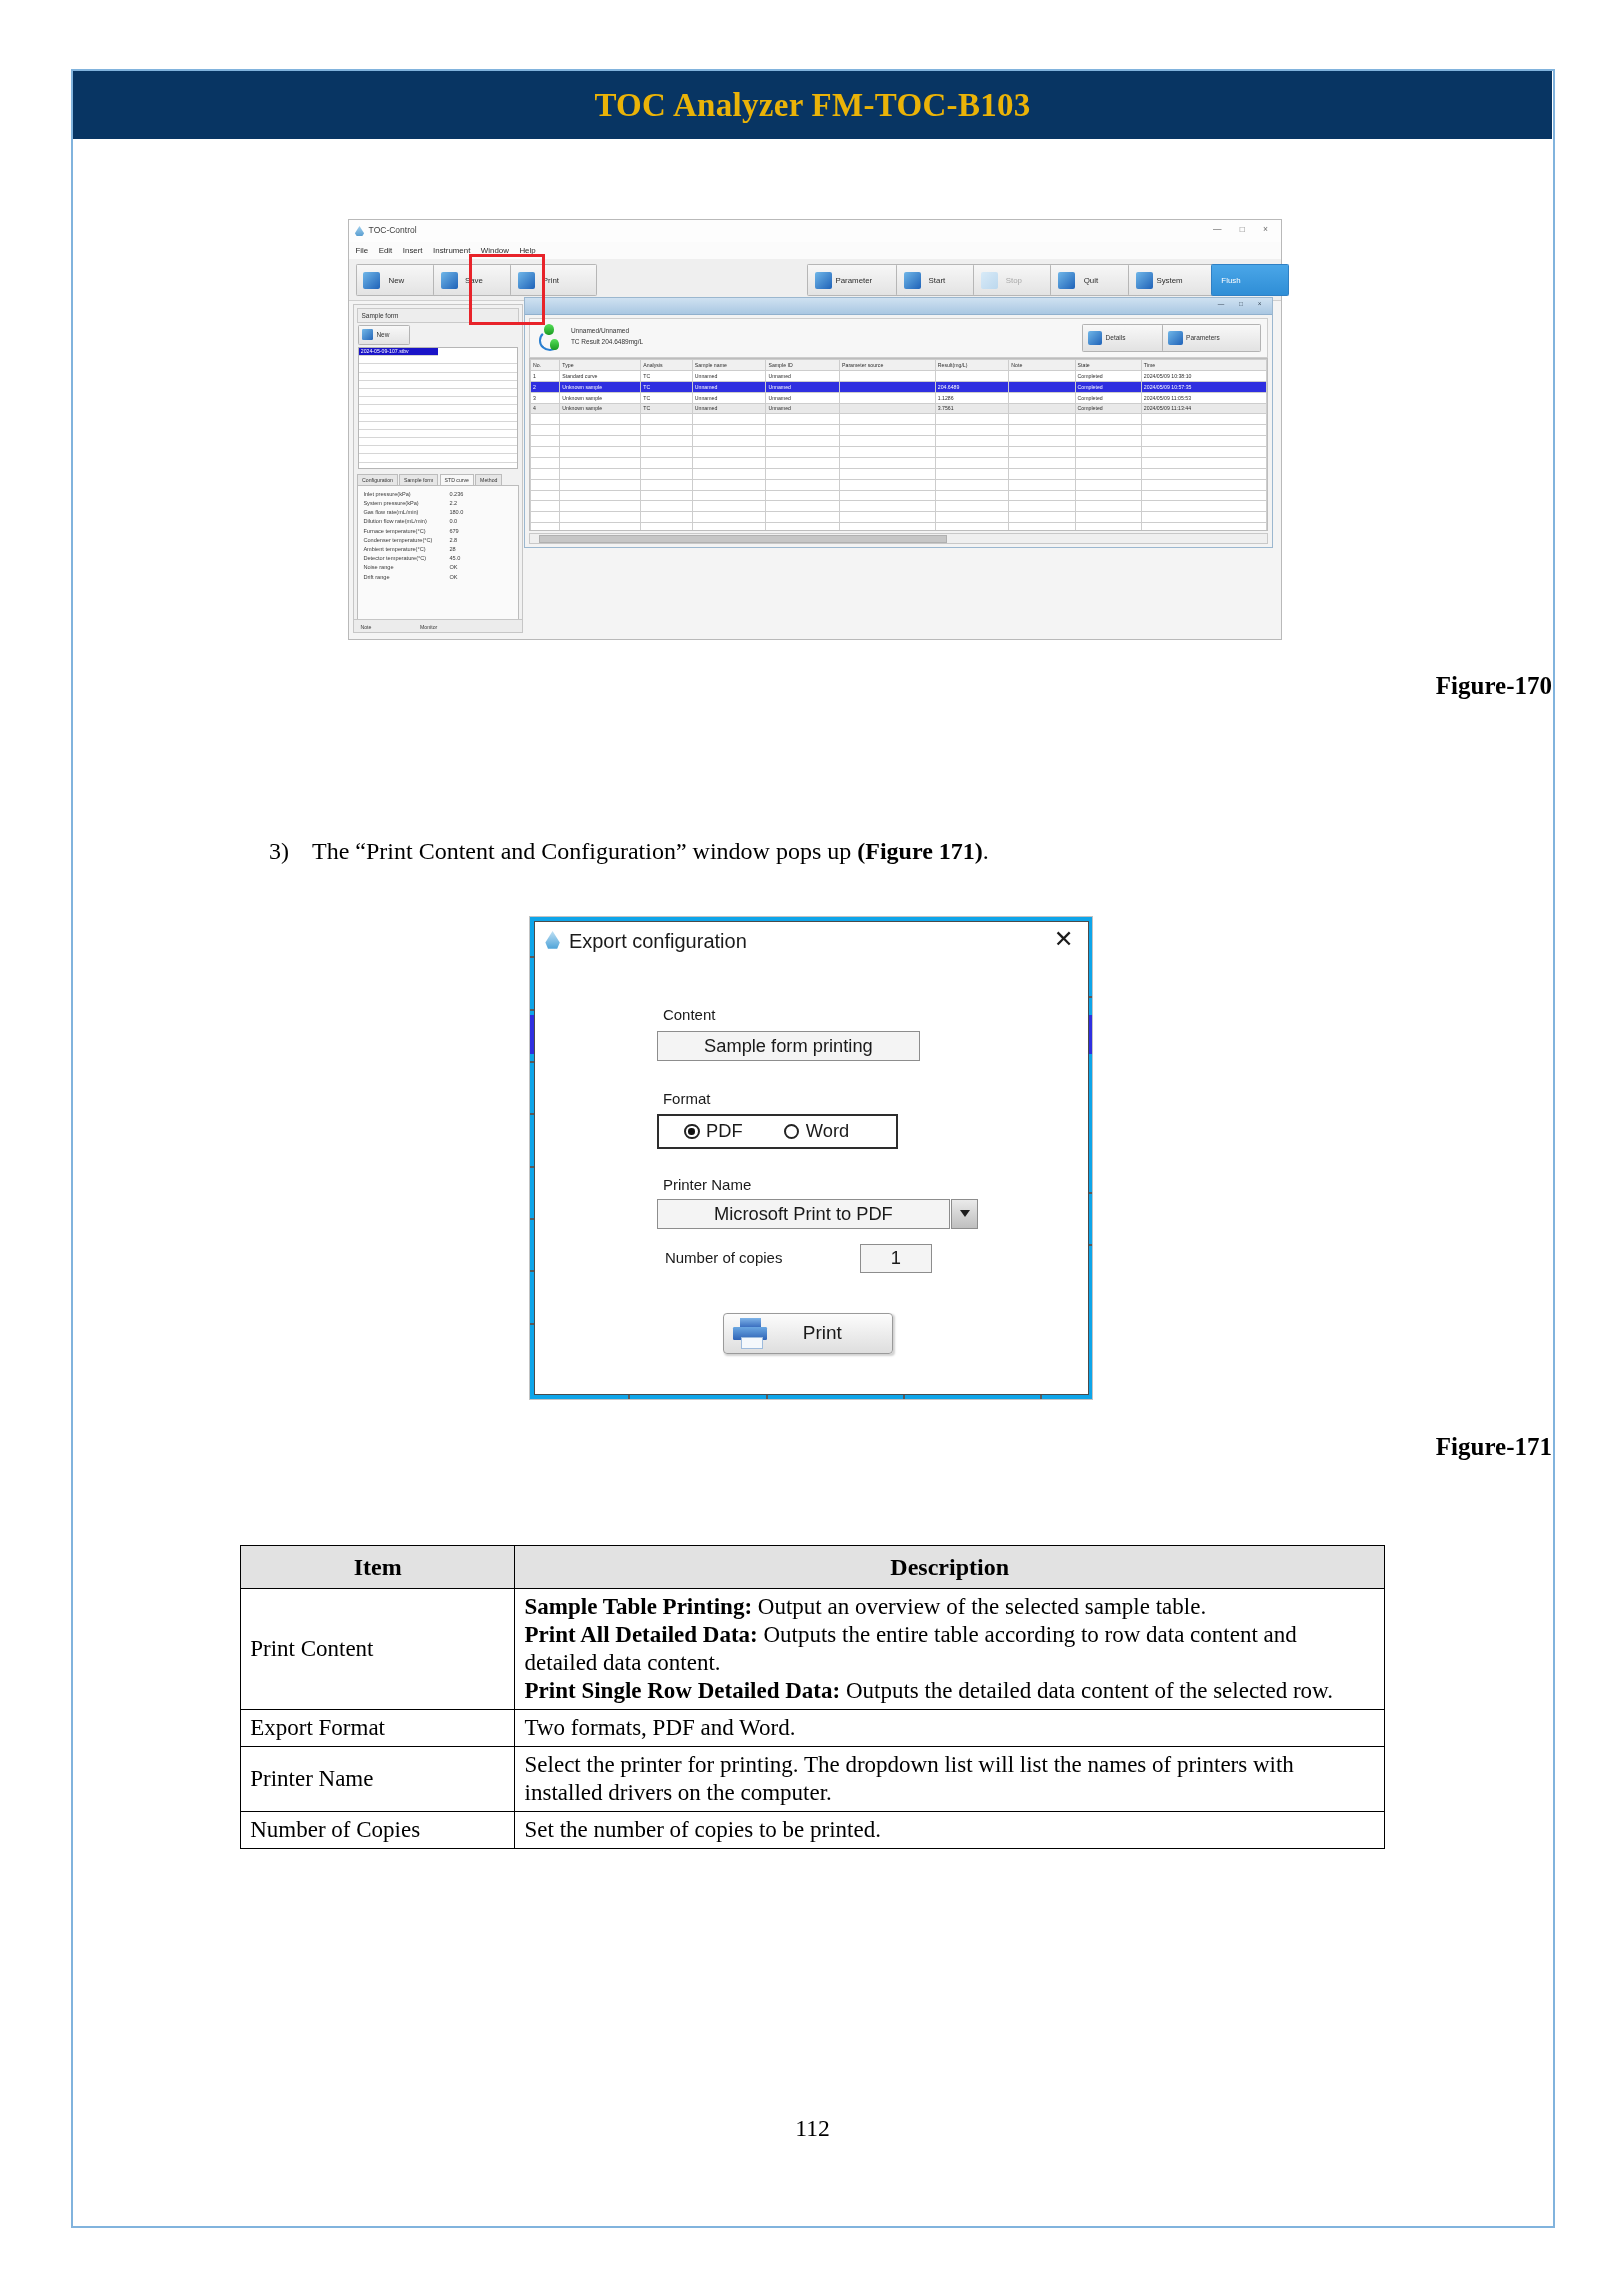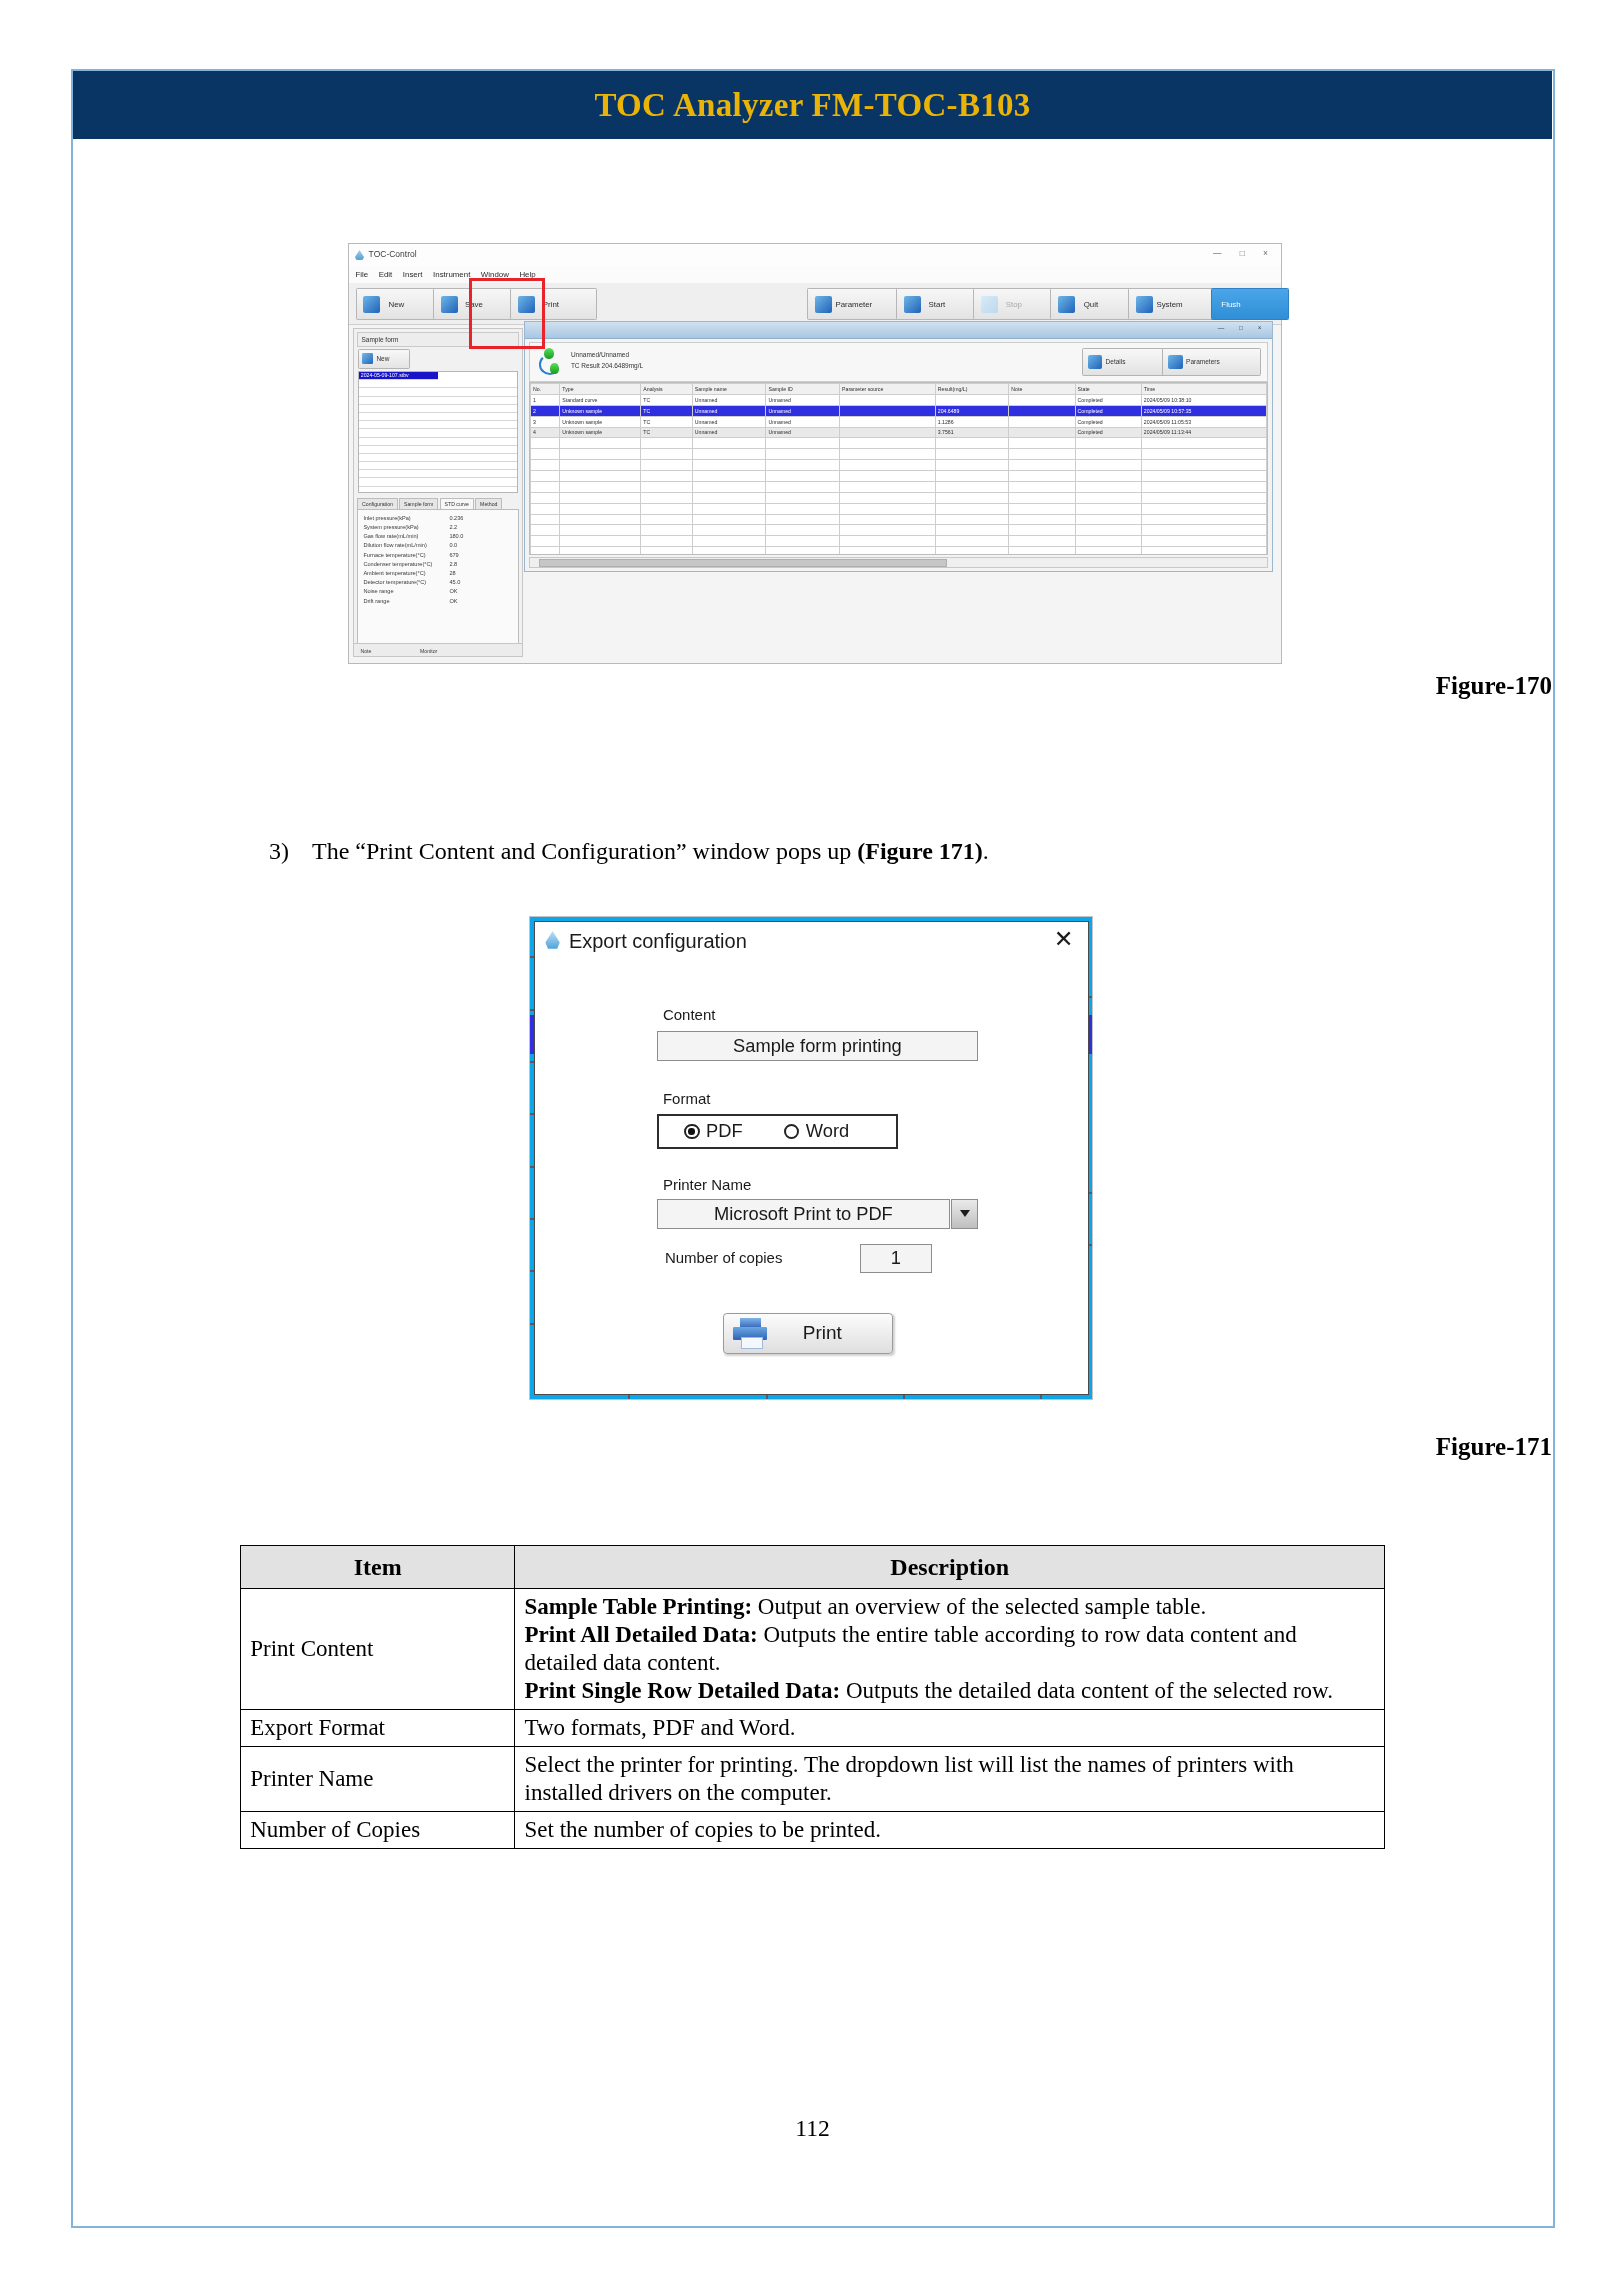--- a/index.html
+++ b/index.html
@@ -56,21 +56,20 @@
     height: 2086px;
   }
 
   
   .fig170-wrap {
     position: absolute;
     left: 275px;
     top: 80px;
     width: 932px;
     height: 431px;
-    margin-top: 24px;
   }
   .toc-app {
     position: absolute;
     left: 0; top: 0;
     width: 932px;
     height: 419px;
     background: #f4f4f4;
     border: 0.7px solid #b9b9b9;
     filter: blur(0.4px);
   }
@@ -931,21 +930,21 @@
       <div style="position:absolute;right:0;top:98px;width:5.2px;height:39px;background:#2f2fe0;"></div>
 
       <div class="dlg-window">
         <div class="dlg-titlebar">
           <div class="dlg-drop"></div>
           <div class="dlg-title">Export configuration</div>
           <div class="dlg-close">✕</div>
         </div>
 
         <div class="dlg-label" style="left:128px;top:84px;">Content</div>
-        <div class="dlg-field" style="left:122px;top:109px;width:321px;height:30px;">Sample form printing</div>
+        <div class="dlg-field" style="left:122px;top:109px;width:263px;height:30px;">Sample form printing</div>
 
         <div class="dlg-label" style="left:128px;top:168px;">Format</div>
         <div class="dlg-group" style="left:122px;top:192px;width:241px;height:35px;">
           <div class="radio checked" style="margin-left:25px;">
             <span class="circle"></span>
             <span>PDF</span>
           </div>
           <div class="radio" style="margin-left:41px;">
             <span class="circle"></span>
             <span>Word</span>

